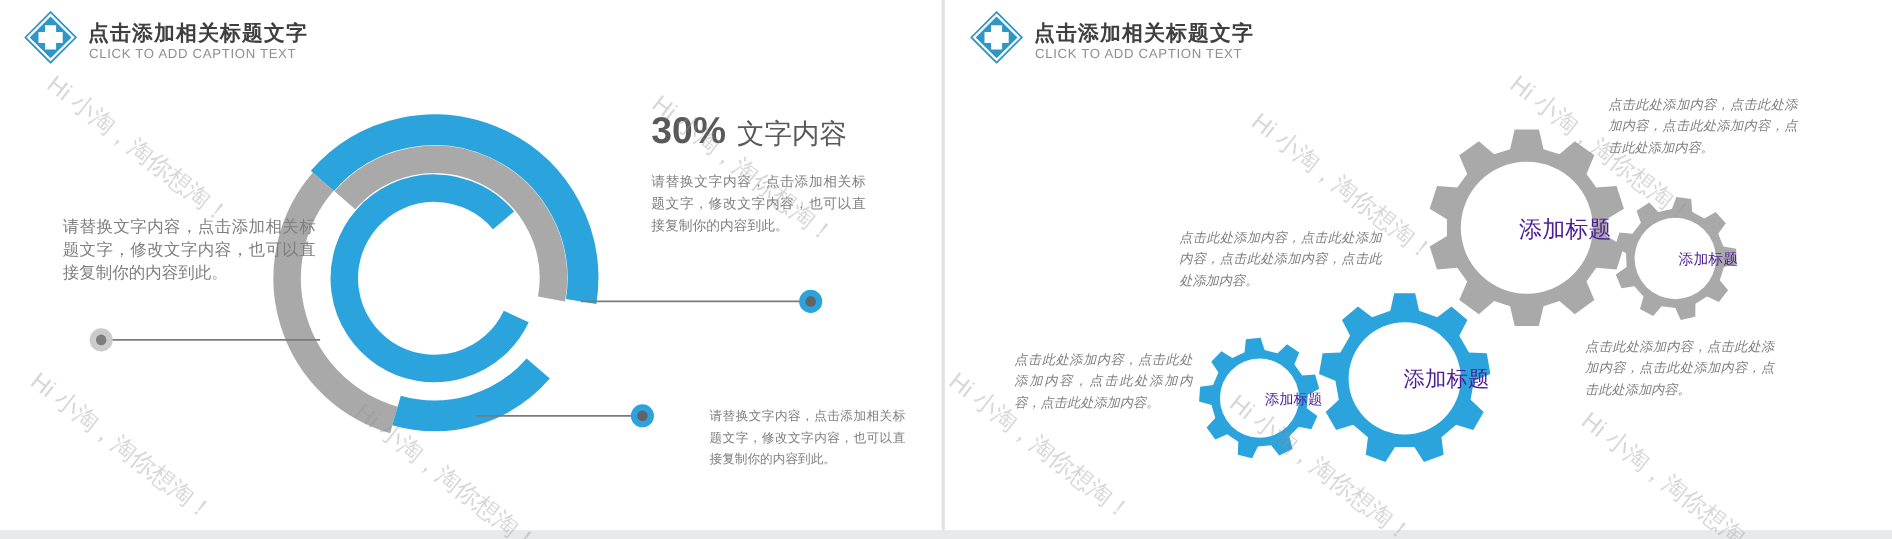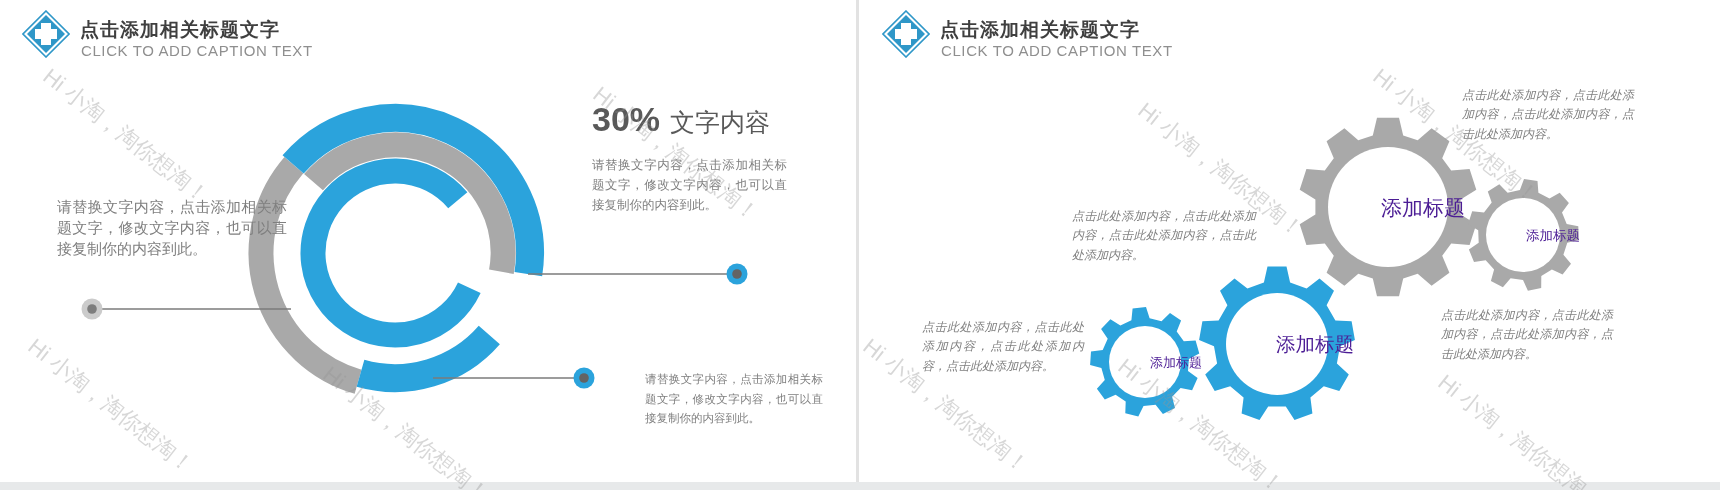--- a/index.html
+++ b/index.html
@@ -5,21 +5,21 @@
   html,body{margin:0;padding:0;background:#fff;}
   .canvas{position:relative;width:1720px;height:490px;background:#fff;overflow:hidden;
           font-family:"Liberation Sans","DejaVu Sans",sans-serif;}
   .slide{position:absolute;top:0;width:855px;height:490px;background:#fff;}
   .slide.left{left:0;}
   .slide.right{left:862px;width:858px;}
   .divider{position:absolute;left:856px;top:0;width:3px;height:490px;background:#e2e2e2;}
   .bottom-band{position:absolute;left:0;top:482px;width:1720px;height:8px;background:#e7e9ea;}
   .abs{position:absolute;}
   .hdr-title{font-size:19px;font-weight:700;color:#3f3f3f;letter-spacing:1px;white-space:nowrap;}
-  .hdr-sub{font-size:15px;color:#8f8f8f;letter-spacing:0.6px;white-space:nowrap;}
+  .hdr-sub{font-size:12px;color:#8f8f8f;letter-spacing:0.6px;white-space:nowrap;}
   .logo{width:48px;height:48px;display:block;}
   .stat-head{white-space:nowrap;color:#595959;}
   .stat-head .pct{font-size:34px;font-weight:700;margin-top:40px;}
   .stat-head .pct-label{font-size:25px;margin-left:10px;}
   .desc{color:#7f7f7f;text-align:justify;}
   .desc.d60{font-size:15px;line-height:21px;width:230px;}
   .desc.d30{font-size:12.5px;line-height:20px;width:195px;}
   .desc.d95{font-size:11.5px;line-height:19.5px;width:178px;}
   .note{color:#7f7f7f;font-size:12px;line-height:19.3px;text-align:justify;font-style:italic;}
   .gear-label{color:#4c1d95;text-align:right;white-space:nowrap;margin-left:17px;}

